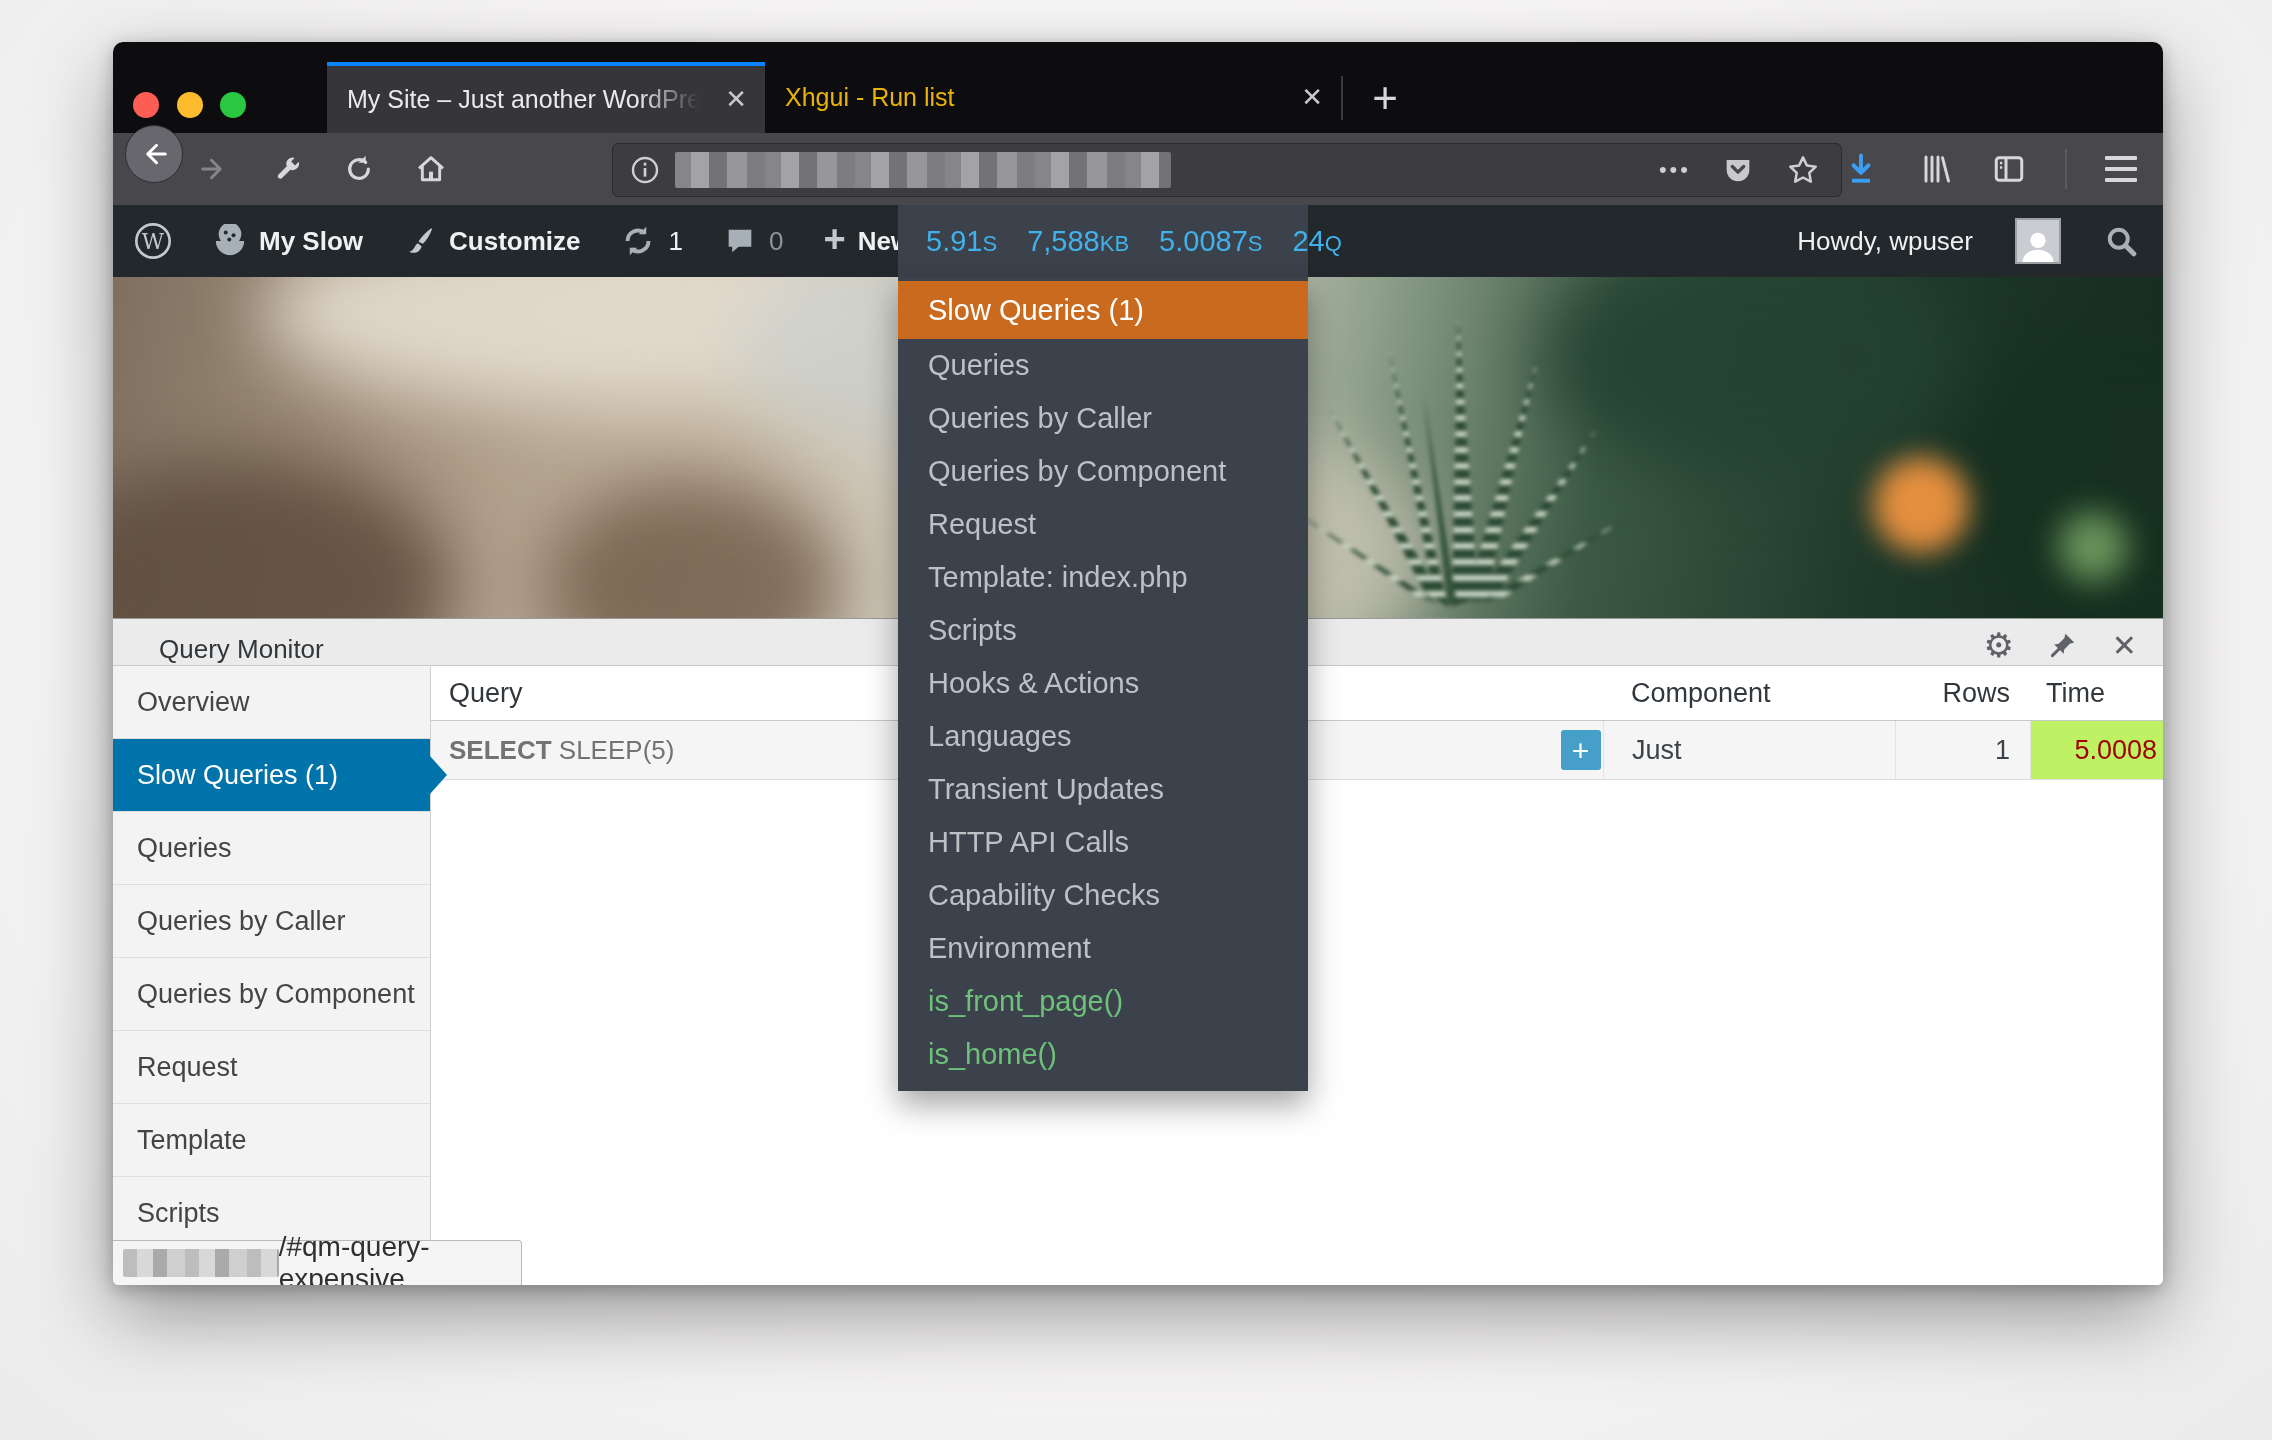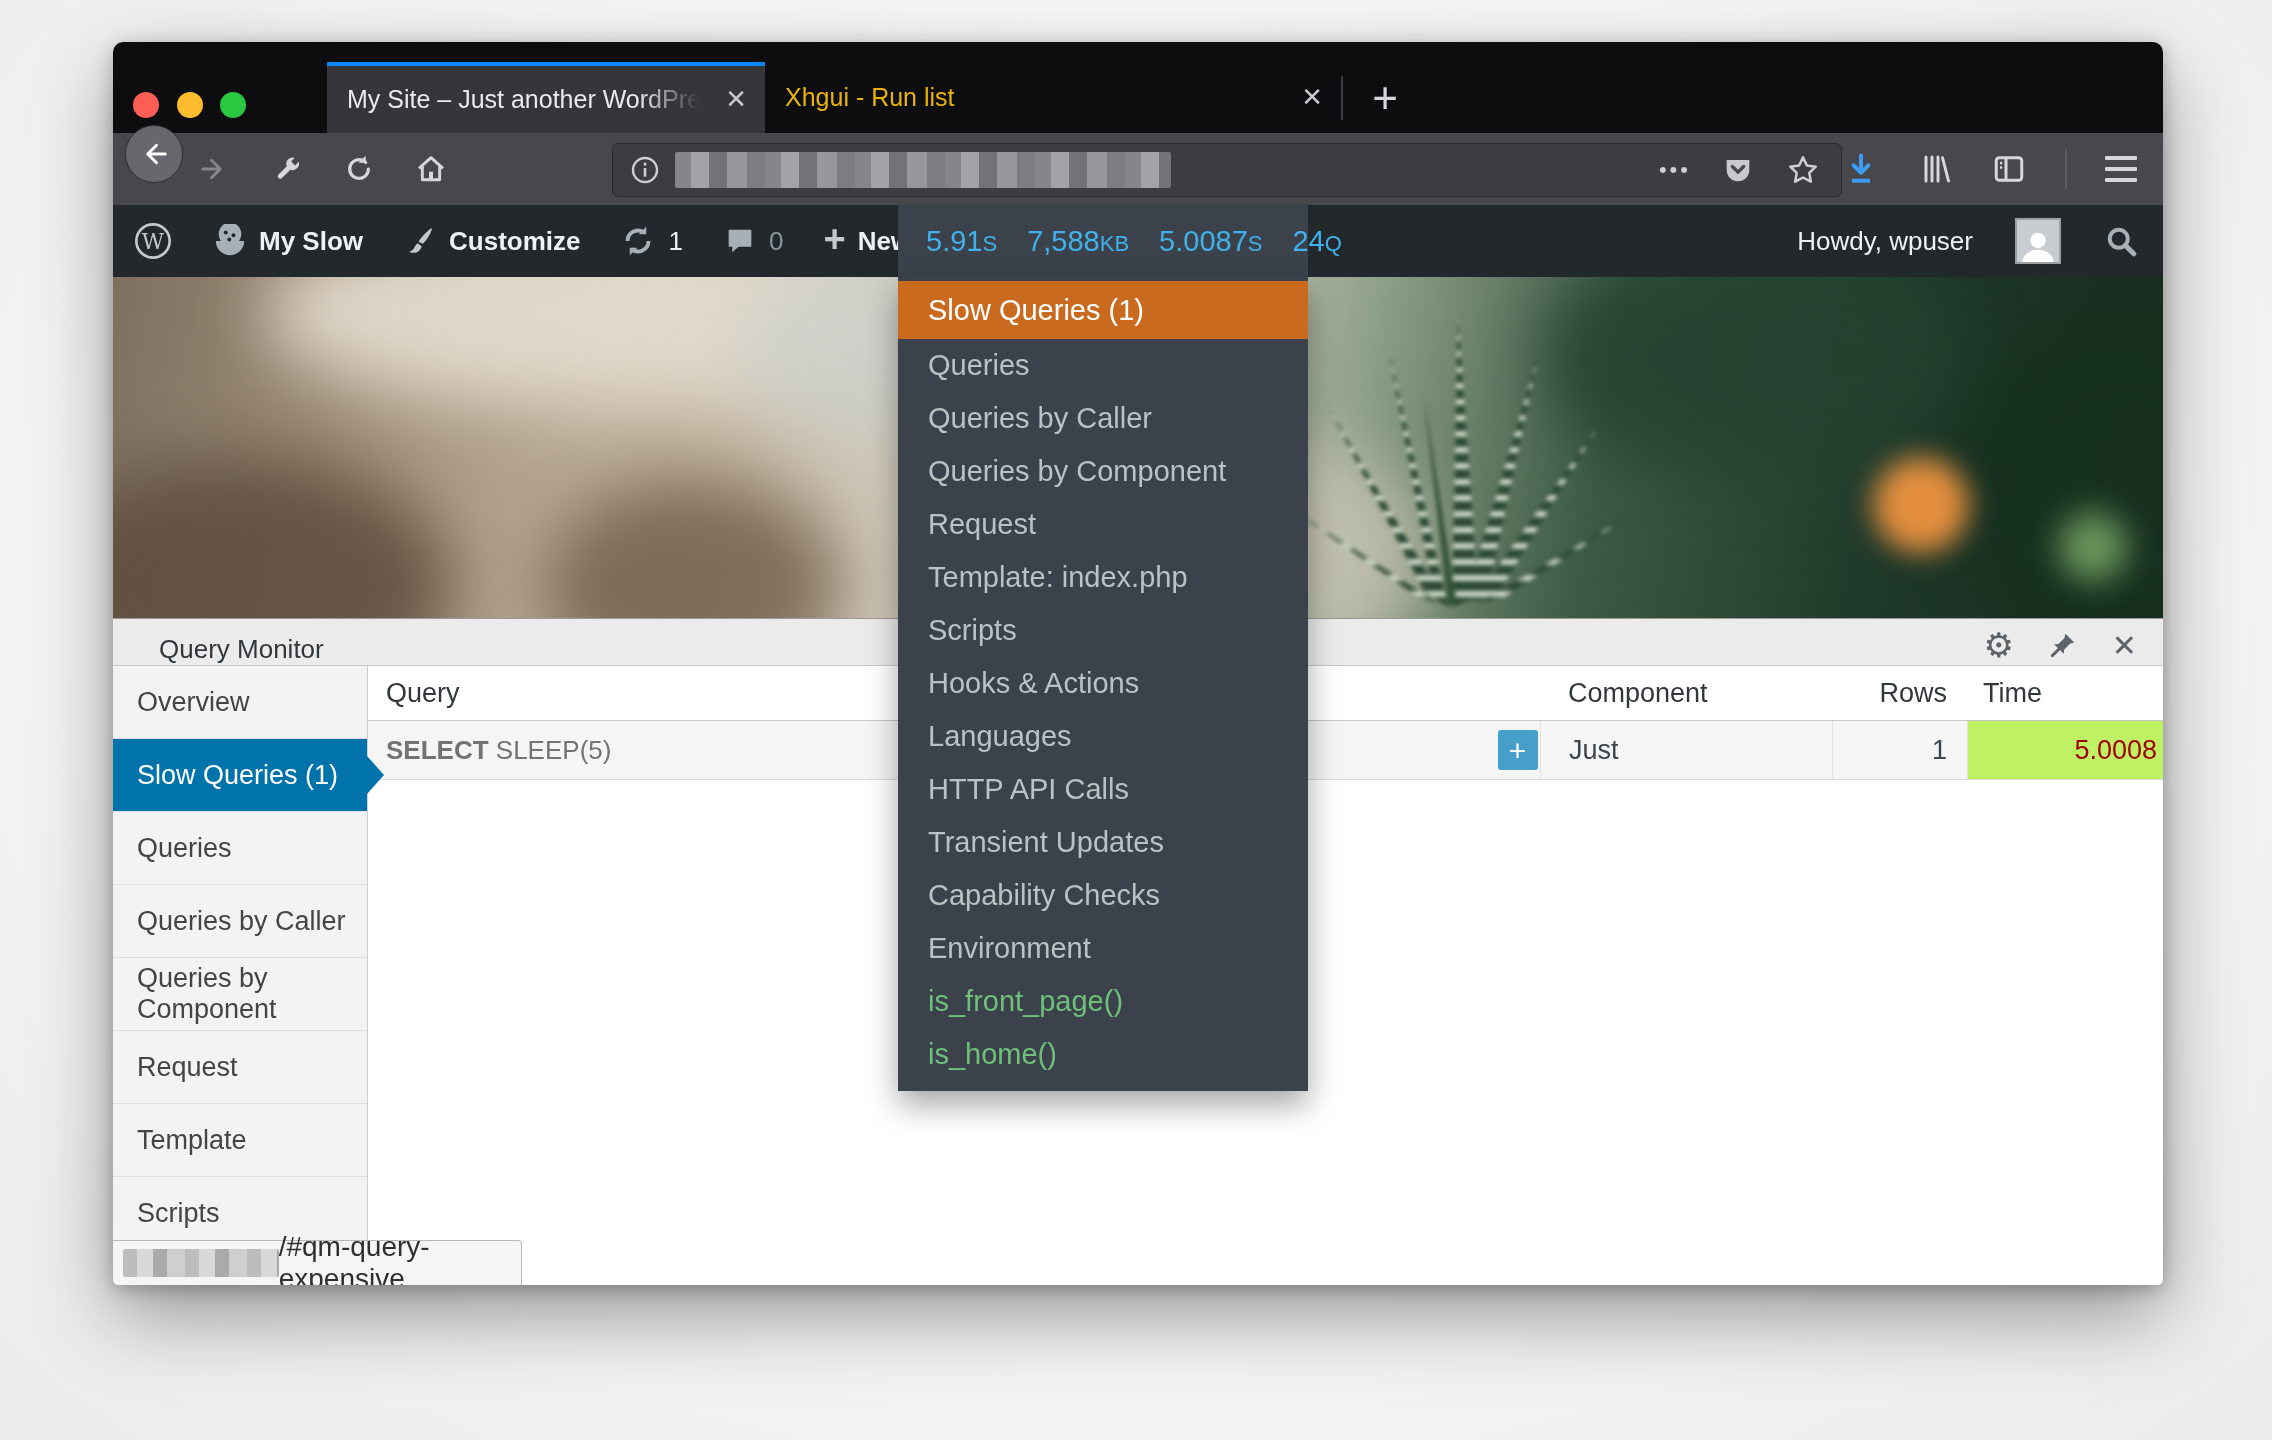--- a/index.html
+++ b/index.html
@@ -72,21 +72,21 @@
   .qm-mi{height:53px;display:flex;align-items:center;padding:0 30px;font-size:29px;color:#bcc1c6;white-space:nowrap;}
   .qm-mi.selected{height:58px;background:#ca6a1e;color:#fff;}
   .qm-mi.fn{color:#6ec07a;}
   
   .qm-panel{position:absolute;left:0;top:576px;width:2050px;height:667px;background:#fff;
     border-top:1px solid #9a9a9a;box-sizing:border-box;display:flex;flex-direction:column;font-size:27px;color:#3c434a;}
   .qm-head{height:46px;background:#ebebeb;border-bottom:1px solid #c9c9c9;display:flex;align-items:flex-end;flex:none;padding-left:28px;}
   .qm-title{padding-left:18px;font-size:26px;color:#32373c;}
   .qm-head-ic{margin-left:auto;display:flex;align-items:center;gap:34px;padding-right:26px;color:#5f6368;}
   .qm-body{flex:1;display:flex;min-height:0;}
-  .qm-side{width:255px;flex:none;background:#f3f3f3;border-right:1px solid #cfcfcf;box-sizing:border-box;}
+  .qm-side{width:318px;flex:none;background:#f3f3f3;border-right:1px solid #cfcfcf;box-sizing:border-box;}
   .qm-si{position:relative;height:72px;border-bottom:1px solid #dedede;display:flex;align-items:center;padding-left:24px;color:#444;}
   .qm-si.selected{background:#0073aa;color:#fff;}
   .qm-si.selected::after{content:'';position:absolute;right:-17px;top:50%;transform:translateY(-50%);
     border-top:19px solid transparent;border-bottom:19px solid transparent;border-left:17px solid #0073aa;z-index:5;}
   .qm-main{flex:1;position:relative;min-width:0;}
   .qm-thead{display:flex;height:54px;border-bottom:1px solid #c8c8c8;align-items:center;color:#32373c;}
   .qm-trow{display:flex;height:58px;background:#f5f5f5;border-bottom:1px solid #dcdcdc;align-items:center;}
   .col-query{width:1127px;flex:none;padding-left:18px;box-sizing:border-box;}
   .col-caller{width:45px;flex:none;display:flex;justify-content:center;}
   .col-comp{width:292px;flex:none;border-left:1px solid #e2e2e2;padding-left:28px;box-sizing:border-box;height:100%;display:flex;align-items:center;}
@@ -390,22 +390,22 @@
   <div class="qm-menu">
     <div class="qm-mi selected">Slow Queries (1)</div>
     <div class="qm-mi">Queries</div>
     <div class="qm-mi">Queries by Caller</div>
     <div class="qm-mi">Queries by Component</div>
     <div class="qm-mi">Request</div>
     <div class="qm-mi">Template: index.php</div>
     <div class="qm-mi">Scripts</div>
     <div class="qm-mi">Hooks &amp; Actions</div>
     <div class="qm-mi">Languages</div>
+    <div class="qm-mi">Transient Updates</div>
     <div class="qm-mi">HTTP API Calls</div>
-    <div class="qm-mi">Transient Updates</div>
     <div class="qm-mi">Capability Checks</div>
     <div class="qm-mi">Environment</div>
     <div class="qm-mi fn">is_front_page()</div>
     <div class="qm-mi fn">is_home()</div>
   </div>
 
   <div class="statusbar">
     <span class="mosaic-status"></span>
     <span>/#qm-query-expensive</span>
   </div>

